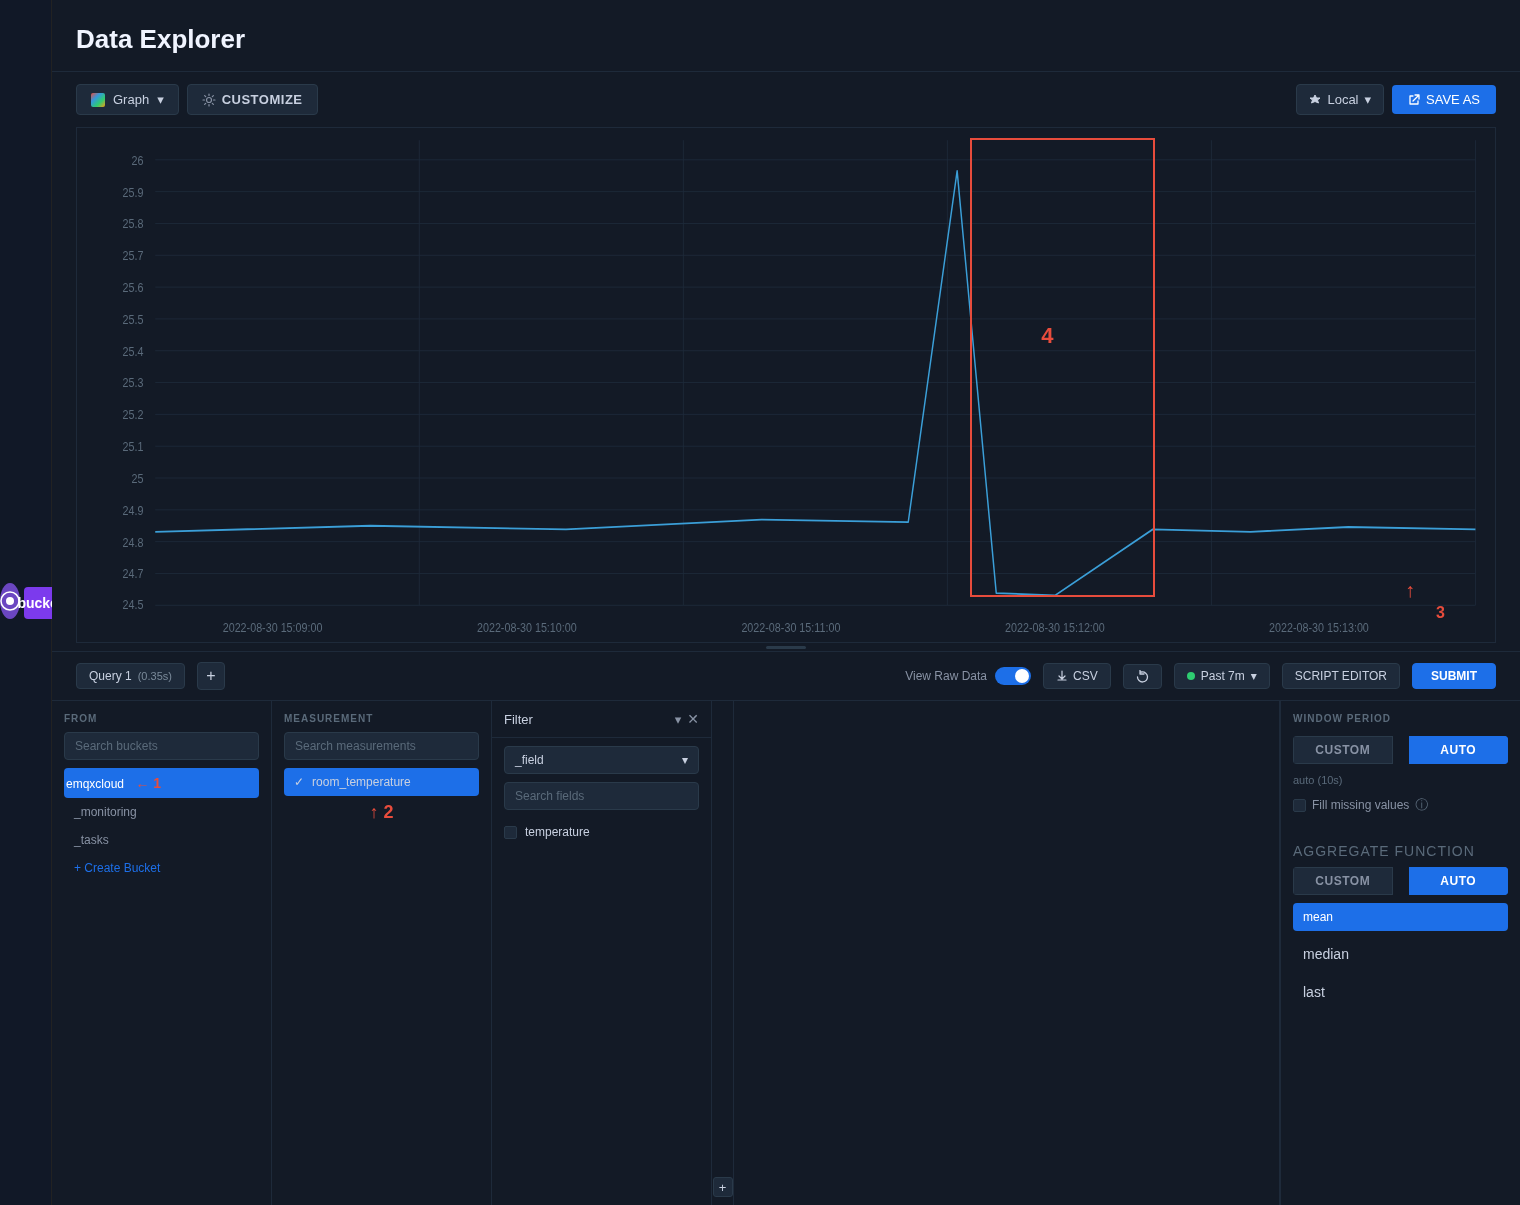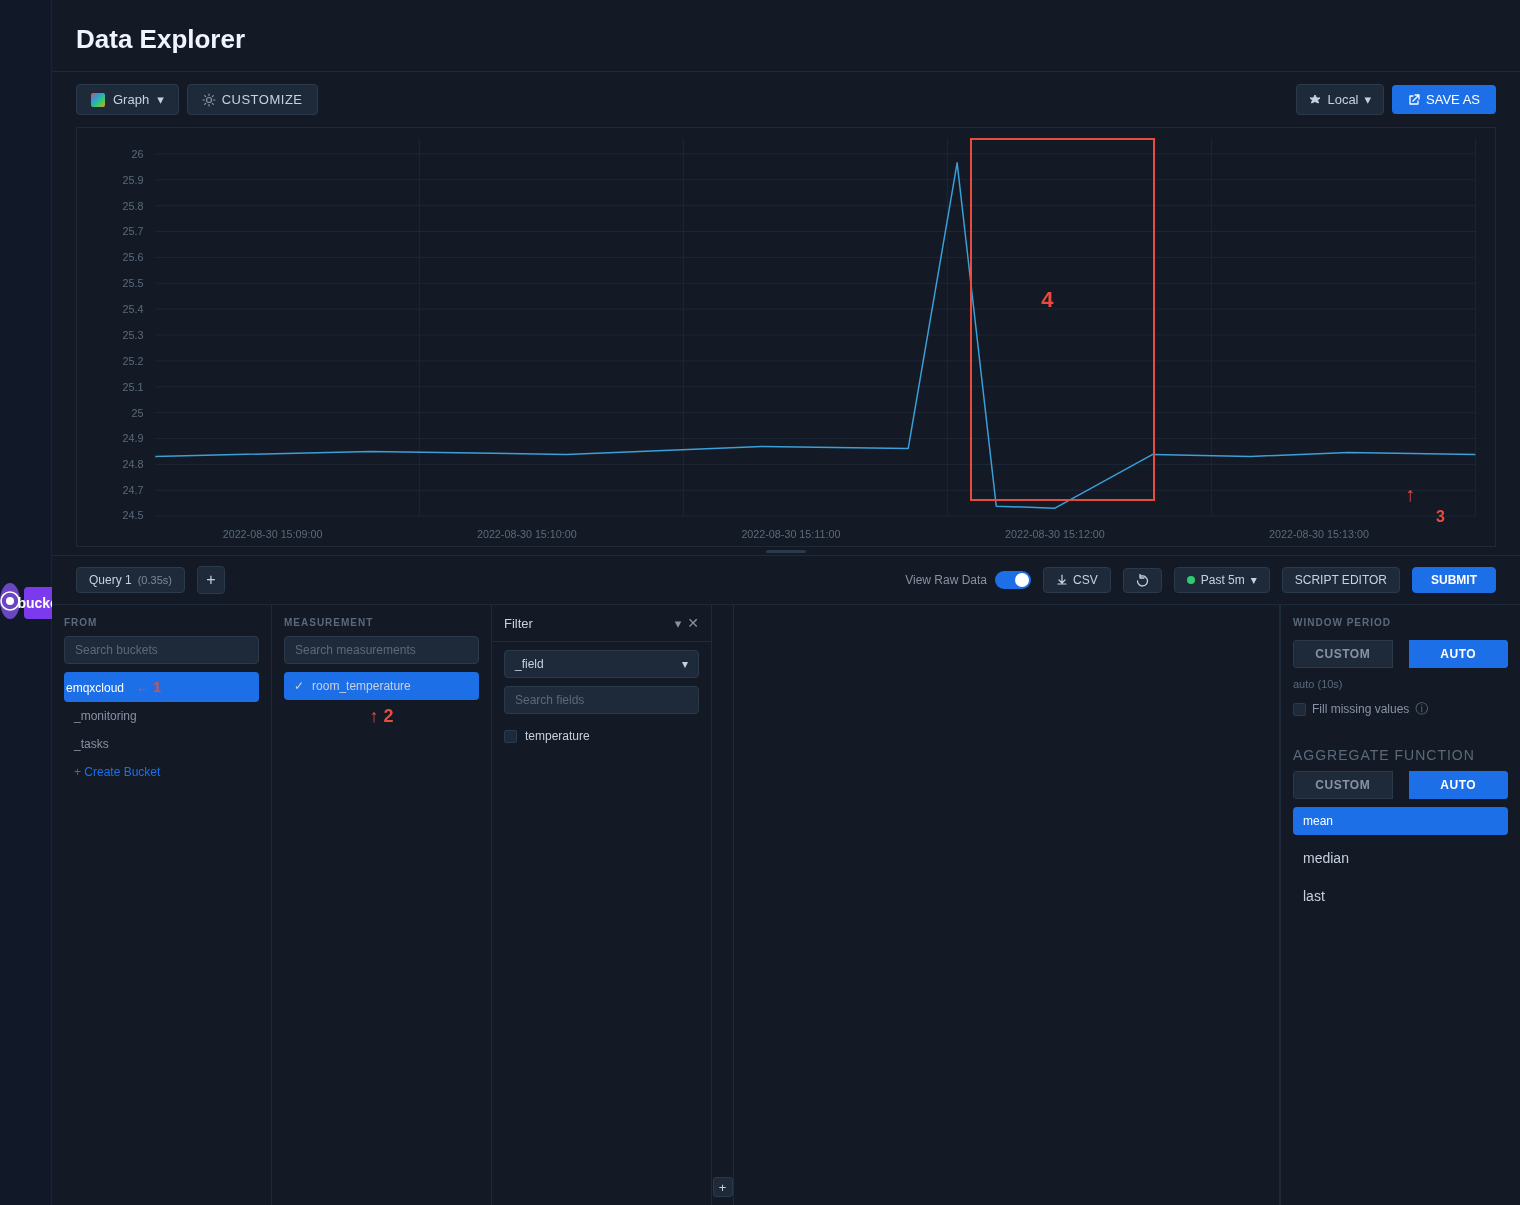--- a/index.html
+++ b/index.html
@@ -111,21 +111,21 @@
     }
     .customize-btn {
       display: flex; align-items: center; gap: 6px;
       padding: 7px 14px;
       background: #1e2a3a;
       border: 1px solid #2a3a4a;
       border-radius: 4px;
       color: #c8d0e0;
       cursor: pointer;
       font-size: 13px;
-      font-weight: 400;
+      font-weight: 700;
       letter-spacing: 0.5px;
     }
     .save-as-btn {
       display: flex; align-items: center; gap: 6px;
       padding: 7px 16px;
       background: #1d6fe8;
       border: none;
       border-radius: 4px;
       color: white;
       cursor: pointer;
@@ -142,21 +142,21 @@
       cursor: pointer;
       font-size: 13px;
     }
 
     
     .chart-area {
       margin: 0 24px;
       background: #131a26;
       border: 1px solid #1e2a3a;
       position: relative;
-      height: 420px;
+      height: 516px;
     }
     .chart-svg {
       width: 100%;
       height: 100%;
     }
     .chart-selection-box {
       position: absolute;
       border: 2px solid #e74c3c;
       top: 10px;
       left: 63%;
@@ -674,21 +674,21 @@
         </svg>
       <span>CSV</span>
     </button>
     <button class="refresh-btn">
       <svg width="13" height="13" viewBox="0 0 13 13" fill="none">
           <path d="M1.5 7A5 5 0 106 2H4M4 0v4h4" stroke="#c8d0e0" stroke-width="1.3" stroke-linecap="round" stroke-linejoin="round"></path>
         </svg>
     </button>
     <button class="time-range-btn">
       <div class="green-dot"></div>
-      <span>Past 5m</span>
+      <span>Past 7m</span>
       <span>▾</span>
     </button>
     <button class="script-editor-btn">
       <span>SCRIPT EDITOR</span>
     </button>
     <button class="submit-btn">
       <span>SUBMIT</span>
     </button>
   </div>
 

